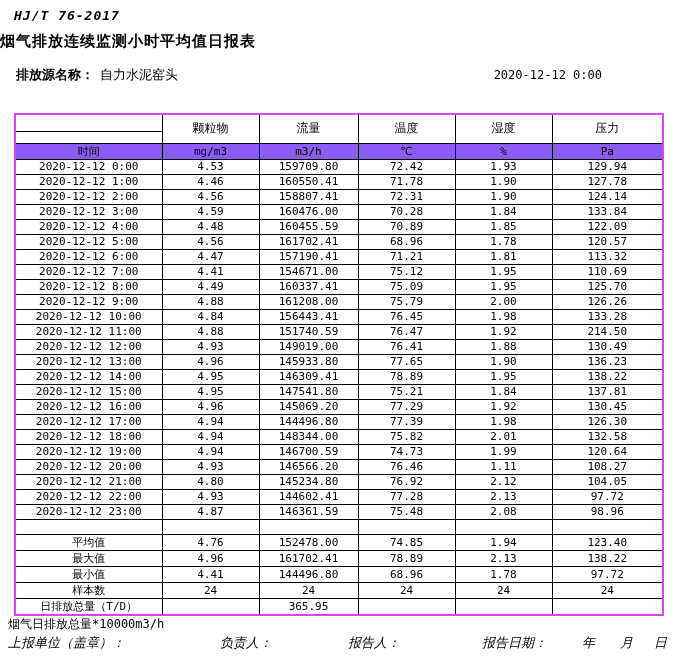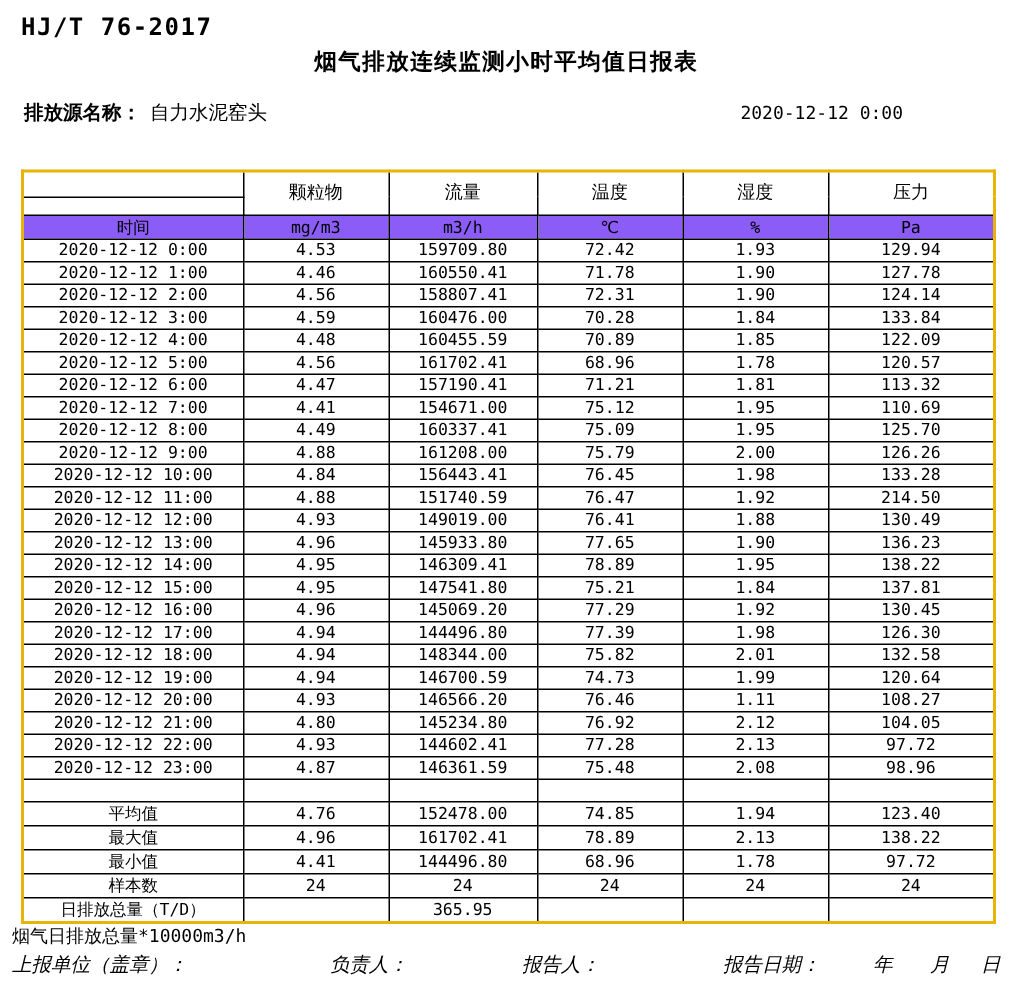--- a/index.html
+++ b/index.html
@@ -6,37 +6,37 @@
   html, body { background: #ffffff; }
   body {
     width: 675px; height: 657px;
     position: relative;
     font-family: "DejaVu Sans Mono", "DejaVu Sans", "Liberation Sans", sans-serif;
     color: #000;
     overflow: hidden;
   }
   .standard-no {
     position: absolute; left: 14px; top: 8px;
-    font-size: 16px; font-weight: bold; letter-spacing: 1px;
+    font-size: 13px; font-weight: bold; letter-spacing: 1px; font-style: italic;
   }
   .report-title {
     position: absolute; left: 0; top: 32px; width: 675px;
-    text-align: center; font-size: 15px; font-weight: bold; letter-spacing: 1px;
+    font-size: 15px; font-weight: bold; letter-spacing: 1px;
   }
   .info-line { position: absolute; left: 0; top: 66px; width: 630px; height: 16px; }
   .source-label { position: absolute; left: 16px; top: 0; font-size: 13px; font-weight: bold; }
   .source-name  { position: absolute; left: 100px; top: 0; font-size: 13px; font-weight: normal; }
   .report-datetime { position: absolute; right: 28px; top: 2px; font-size: 12px; }
 
   table.report {
     position: absolute; left: 14px; top: 113px;
     width: 648px;
     border-collapse: collapse;
     table-layout: fixed;
-    border: 2px solid #eab308;
+    border: 2px solid #d946ef;
   }
   table.report td {
     border: 1px solid #000;
     text-align: center; vertical-align: middle;
     font-size: 11px;
     height: 15px;
     padding: 0 2px;
     overflow: hidden; white-space: nowrap;
   }
   tr.r-h1 td { height: 17px; font-size: 12px; }

